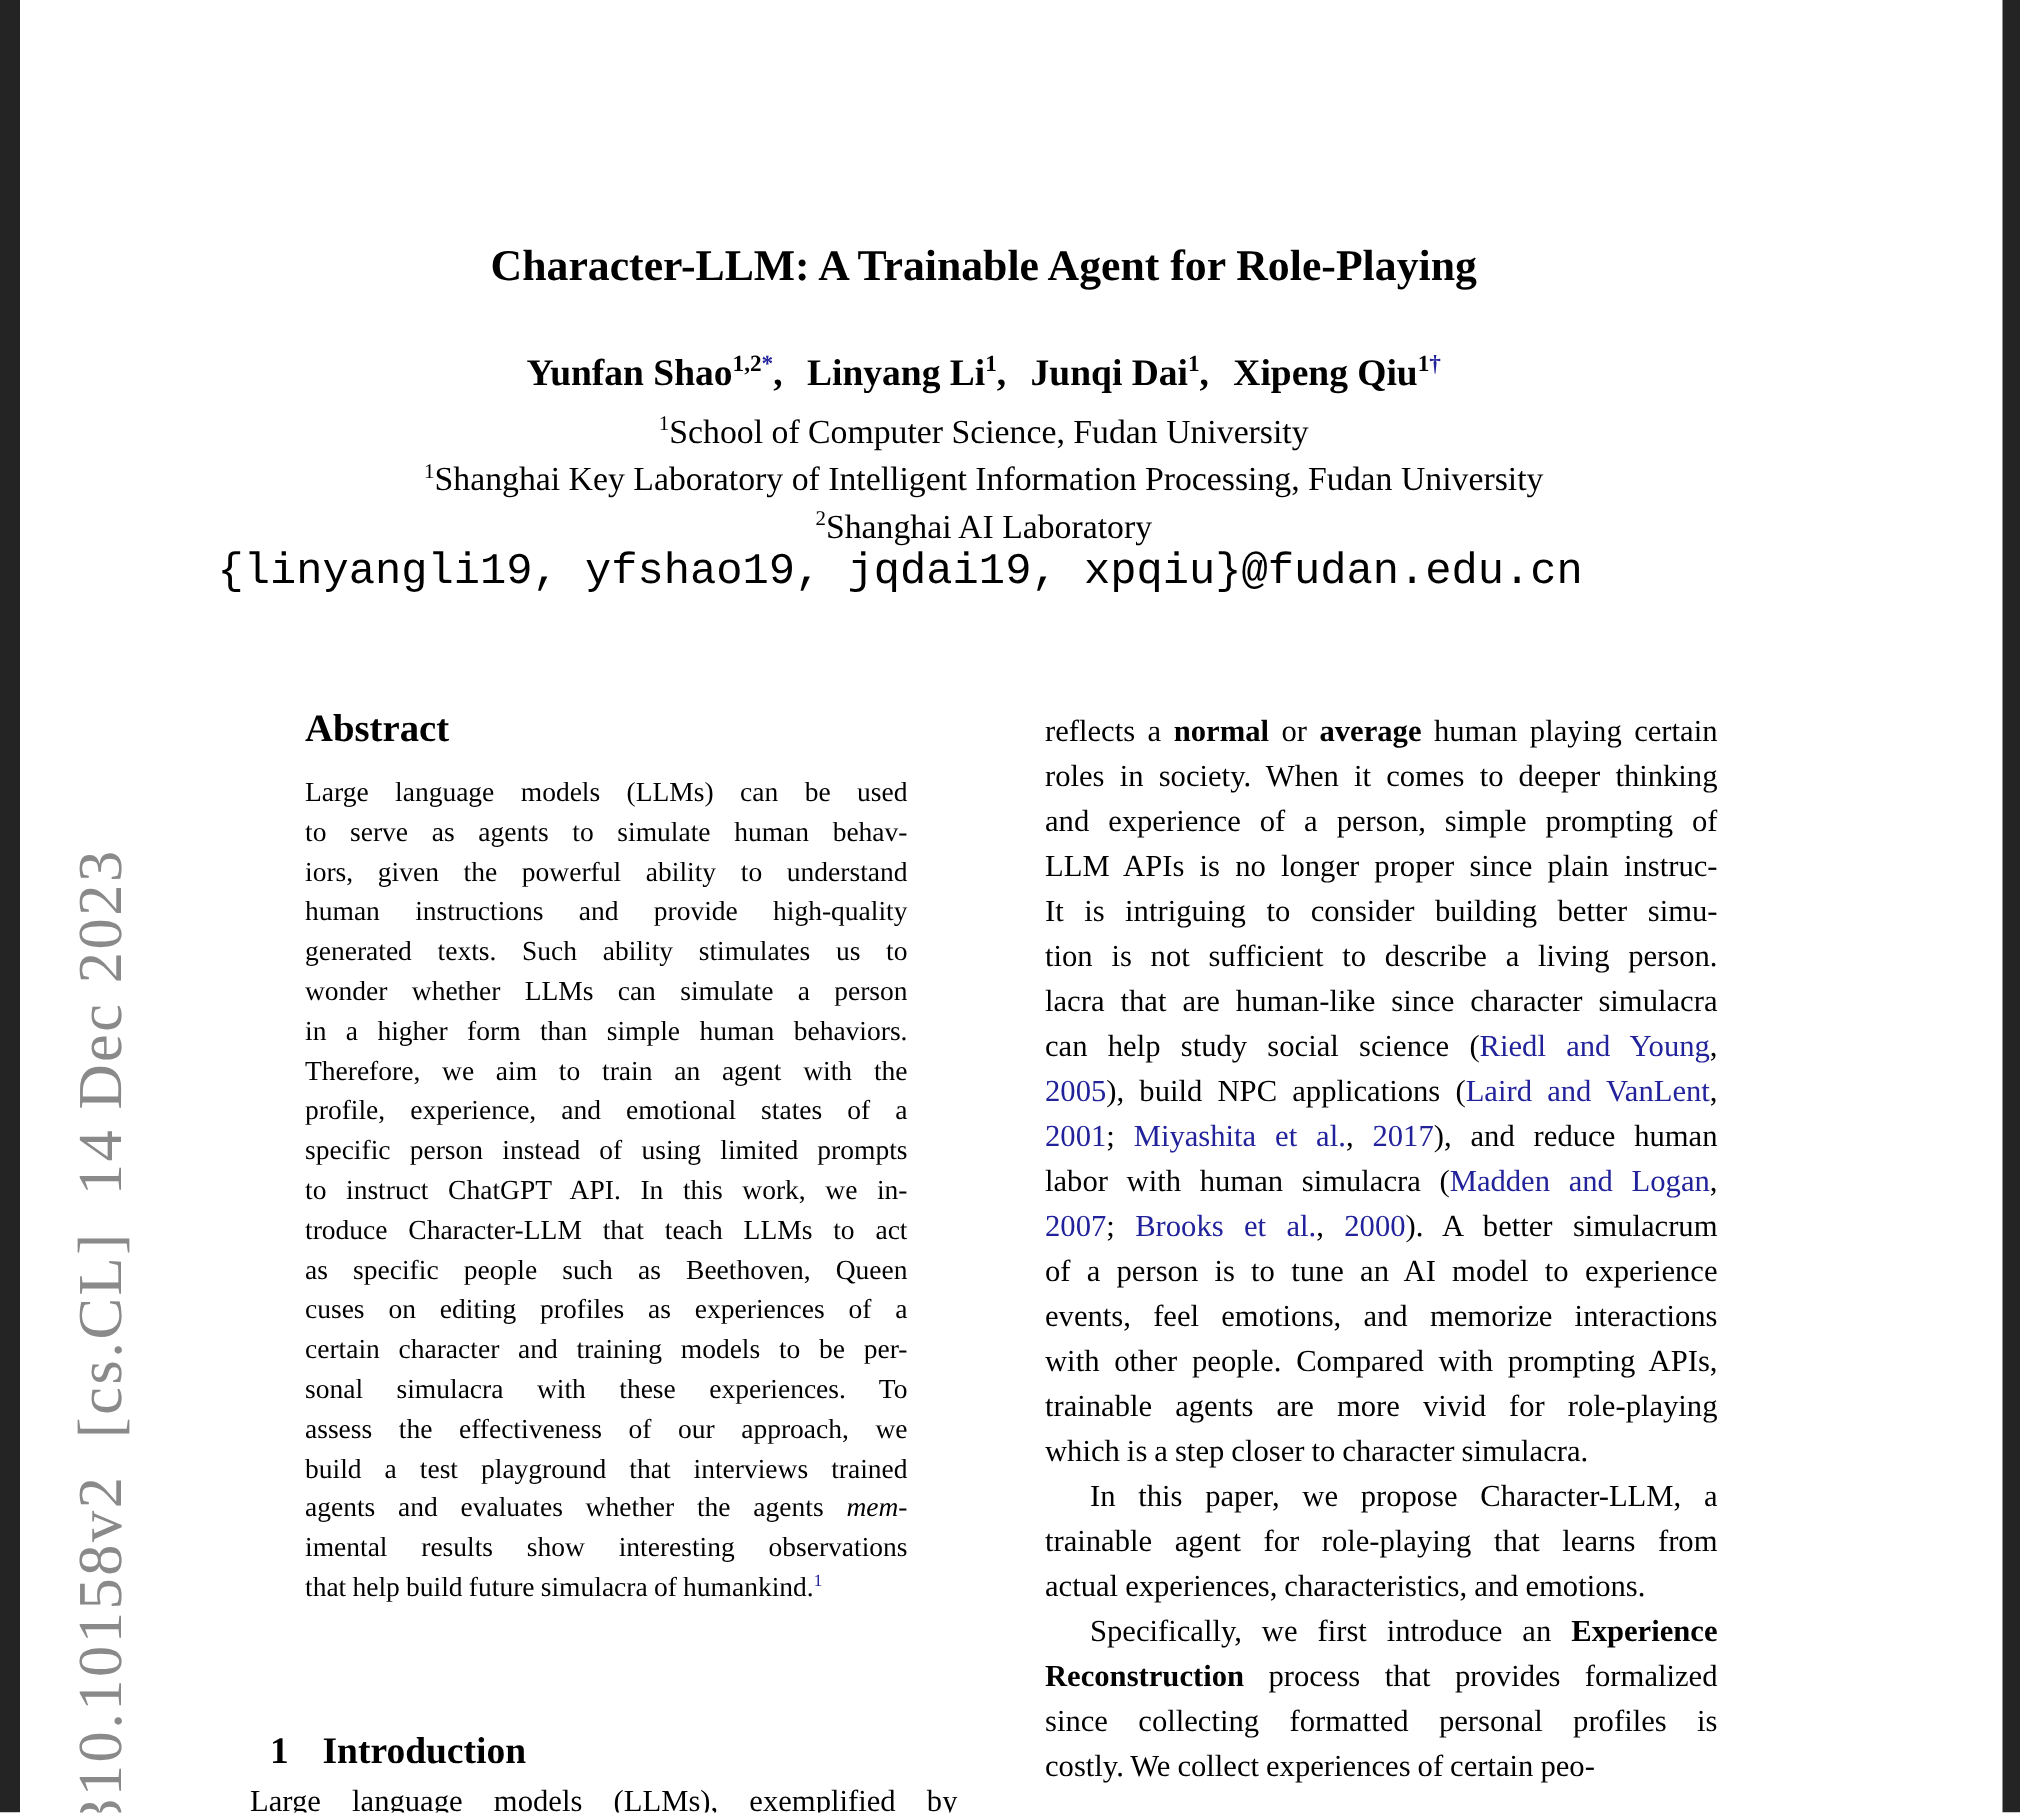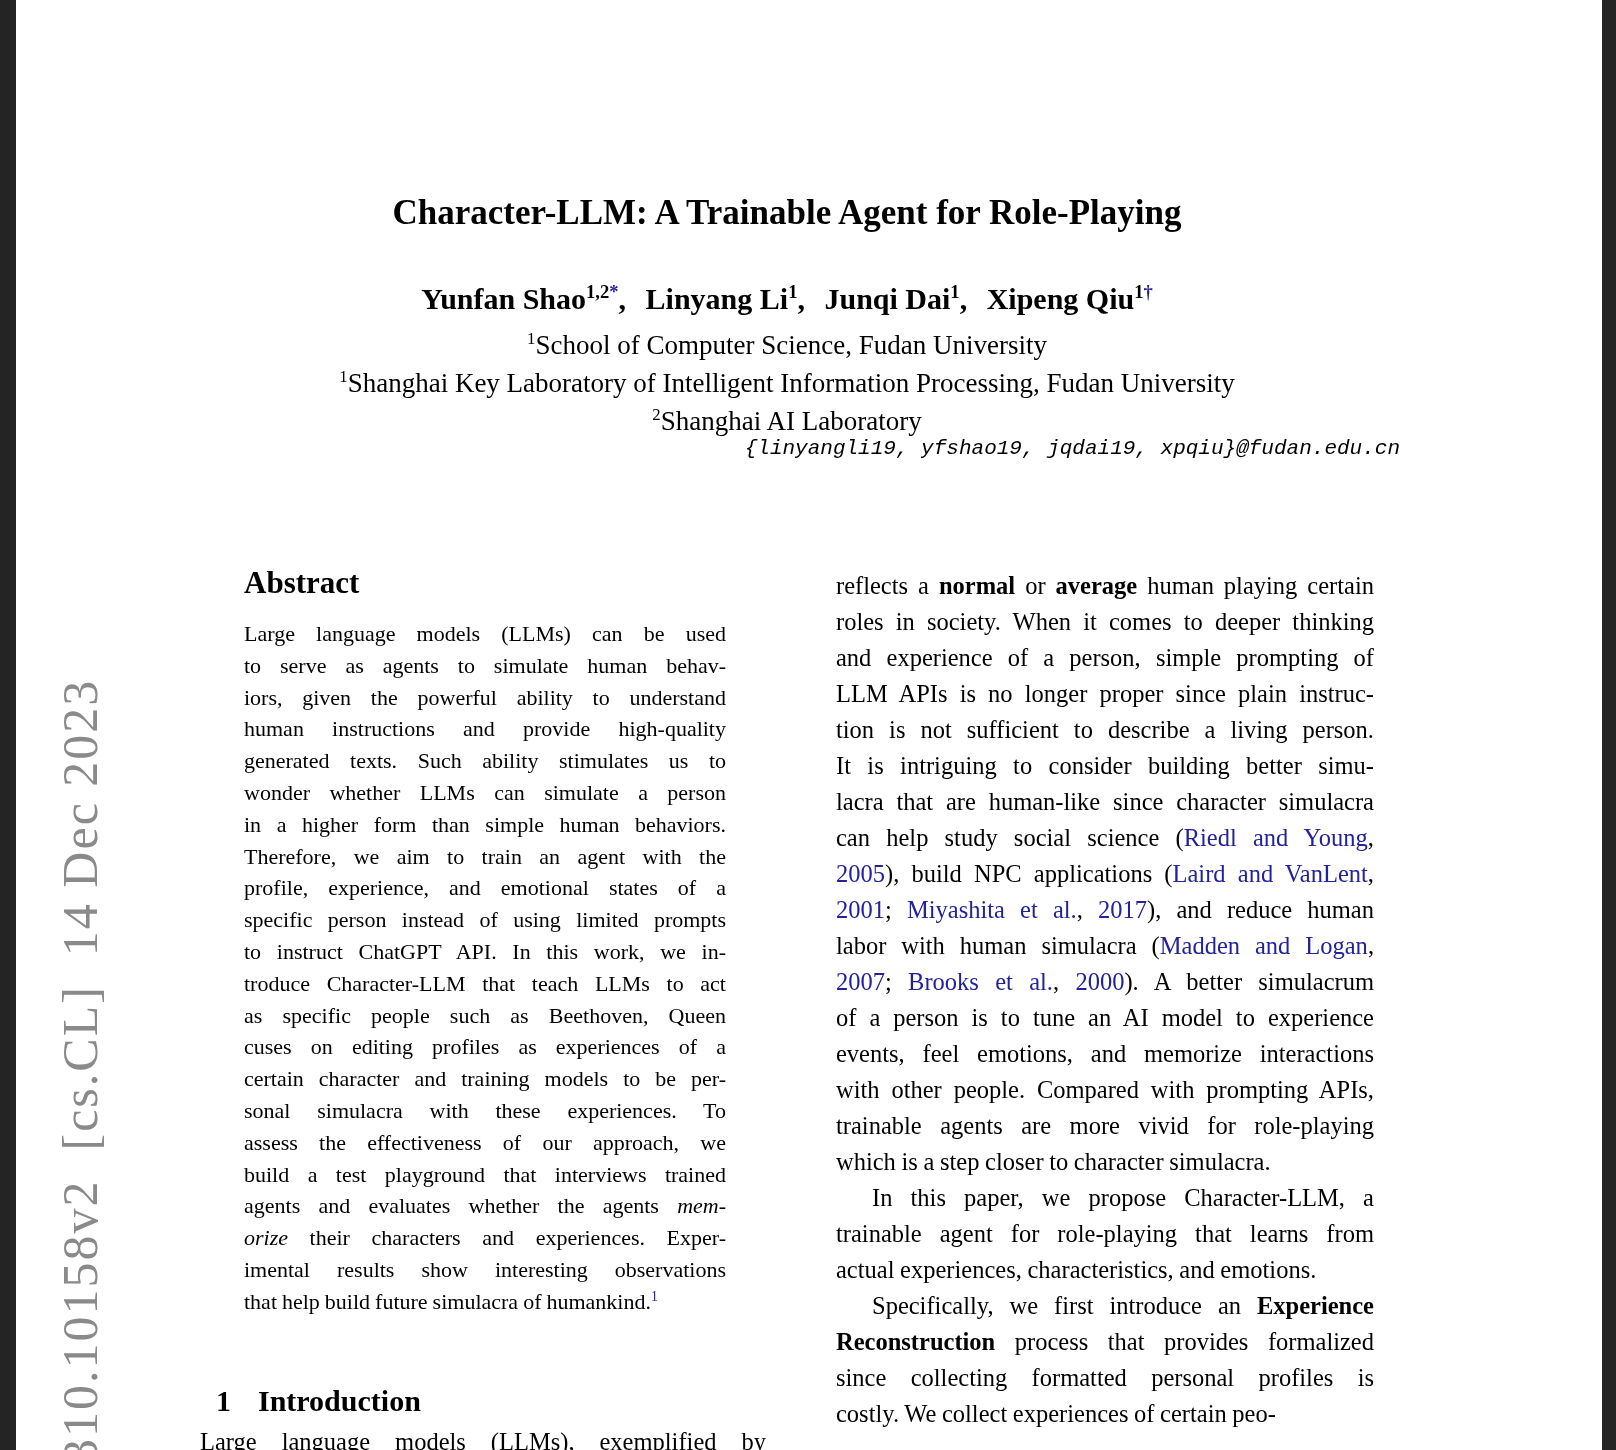--- a/index.html
+++ b/index.html
@@ -39,24 +39,23 @@
     font-size:30px;font-weight:bold;
   }
   .authors .sep{margin-right:12px;}
   .affils{
     position:absolute;left:174px;top:326px;width:1226px;
     text-align:center;
     font-size:27px;line-height:38px;
   }
   .email{
     position:absolute;left:174px;top:437px;width:1226px;
-    text-align:right;
+    text-align:left;
     font-family:"Liberation Mono","DejaVu Sans Mono",monospace;
-    font-size:21px;
-    font-style:italic;
+    font-size:35px;
   }
   sup{font-size:62%;line-height:0;}
   .lnk{color:var(--link,#22229b);}
 
   .abs-head{
     position:absolute;left:244px;top:565px;width:482px;
     margin:0;text-align:left;
     font-size:31px;font-weight:bold;
   }
   .abs-body{
@@ -124,33 +123,32 @@
       <div class="ln"><span>specific person instead of using limited prompts</span></div>
       <div class="ln"><span>to instruct ChatGPT API. In this work, we in-</span></div>
       <div class="ln"><span>troduce Character-LLM that teach LLMs to act</span></div>
       <div class="ln"><span>as specific people such as Beethoven, Queen</span></div>
       <div class="ln"><span>cuses on editing profiles as experiences of a</span></div>
       <div class="ln"><span>certain character and training models to be per-</span></div>
       <div class="ln"><span>sonal simulacra with these experiences.  To</span></div>
       <div class="ln"><span>assess the effectiveness of our approach, we</span></div>
       <div class="ln"><span>build a test playground that interviews trained</span></div>
       <div class="ln"><span>agents and evaluates whether the agents </span><i>mem-</i></div>
-      <div class="ln"><i>orize</i><span> their characters and experiences. Exper-</span></div>
       <div class="ln"><span>imental results show interesting observations</span></div>
       <div class="ln last"><span>that help build future simulacra of humankind.</span><sup class="lnk">1</sup></div>
     </div>
 </section>
 
 <section class="rcol">
     <div class="ln"><span>reflects a </span><b>normal</b><span> or </span><b>average</b><span> human playing certain</span></div>
     <div class="ln"><span>roles in society. When it comes to deeper thinking</span></div>
     <div class="ln"><span>and experience of a person, simple prompting of</span></div>
     <div class="ln"><span>LLM APIs is no longer proper since plain instruc-</span></div>
+    <div class="ln"><span>It is intriguing to consider building better simu-</span></div>
     <div class="ln"><span>tion is not sufficient to describe a living person.</span></div>
-    <div class="ln"><span>It is intriguing to consider building better simu-</span></div>
     <div class="ln"><span>lacra that are human-like since character simulacra</span></div>
     <div class="ln"><span>can help study social science (</span><span class="lnk">Riedl and Young</span><span>,</span></div>
     <div class="ln"><span class="lnk">2005</span><span>), build NPC applications (</span><span class="lnk">Laird and VanLent</span><span>,</span></div>
     <div class="ln"><span class="lnk">2001</span><span>; </span><span class="lnk">Miyashita et al.</span><span>, </span><span class="lnk">2017</span><span>), and reduce human</span></div>
     <div class="ln"><span>labor with human simulacra (</span><span class="lnk">Madden and Logan</span><span>,</span></div>
     <div class="ln"><span class="lnk">2007</span><span>; </span><span class="lnk">Brooks et al.</span><span>, </span><span class="lnk">2000</span><span>). A better simulacrum</span></div>
     <div class="ln"><span>of a person is to tune an AI model to experience</span></div>
     <div class="ln"><span>events, feel emotions, and memorize interactions</span></div>
     <div class="ln"><span>with other people. Compared with prompting APIs,</span></div>
     <div class="ln"><span>trainable agents are more vivid for role-playing</span></div>

